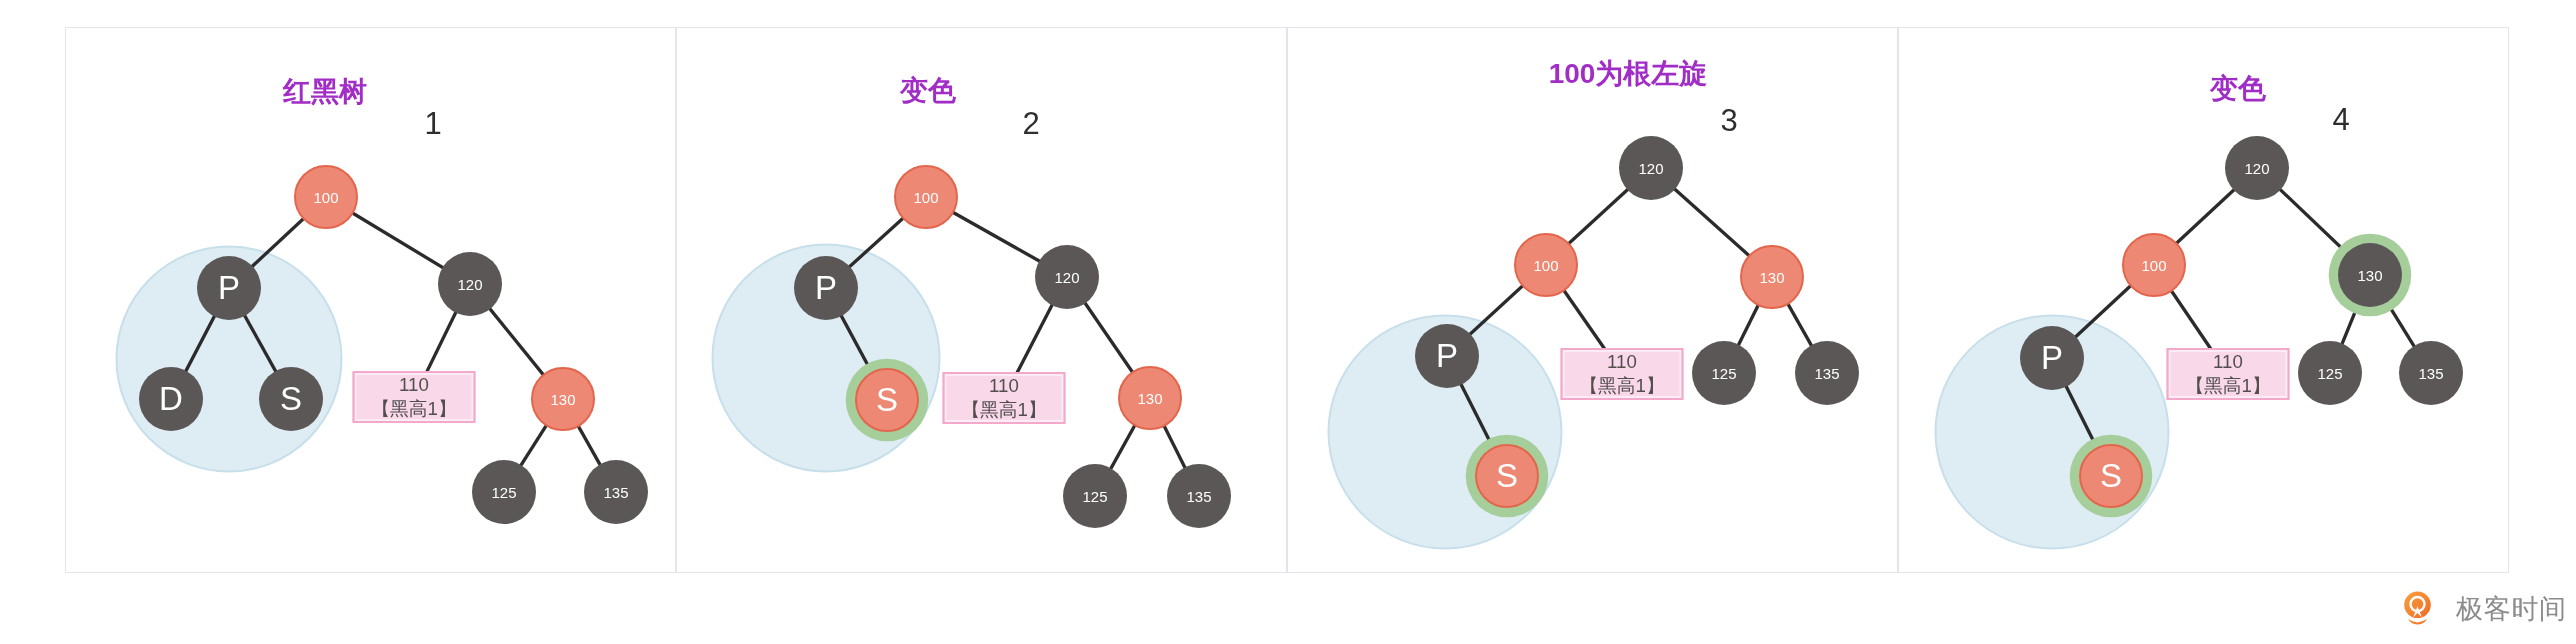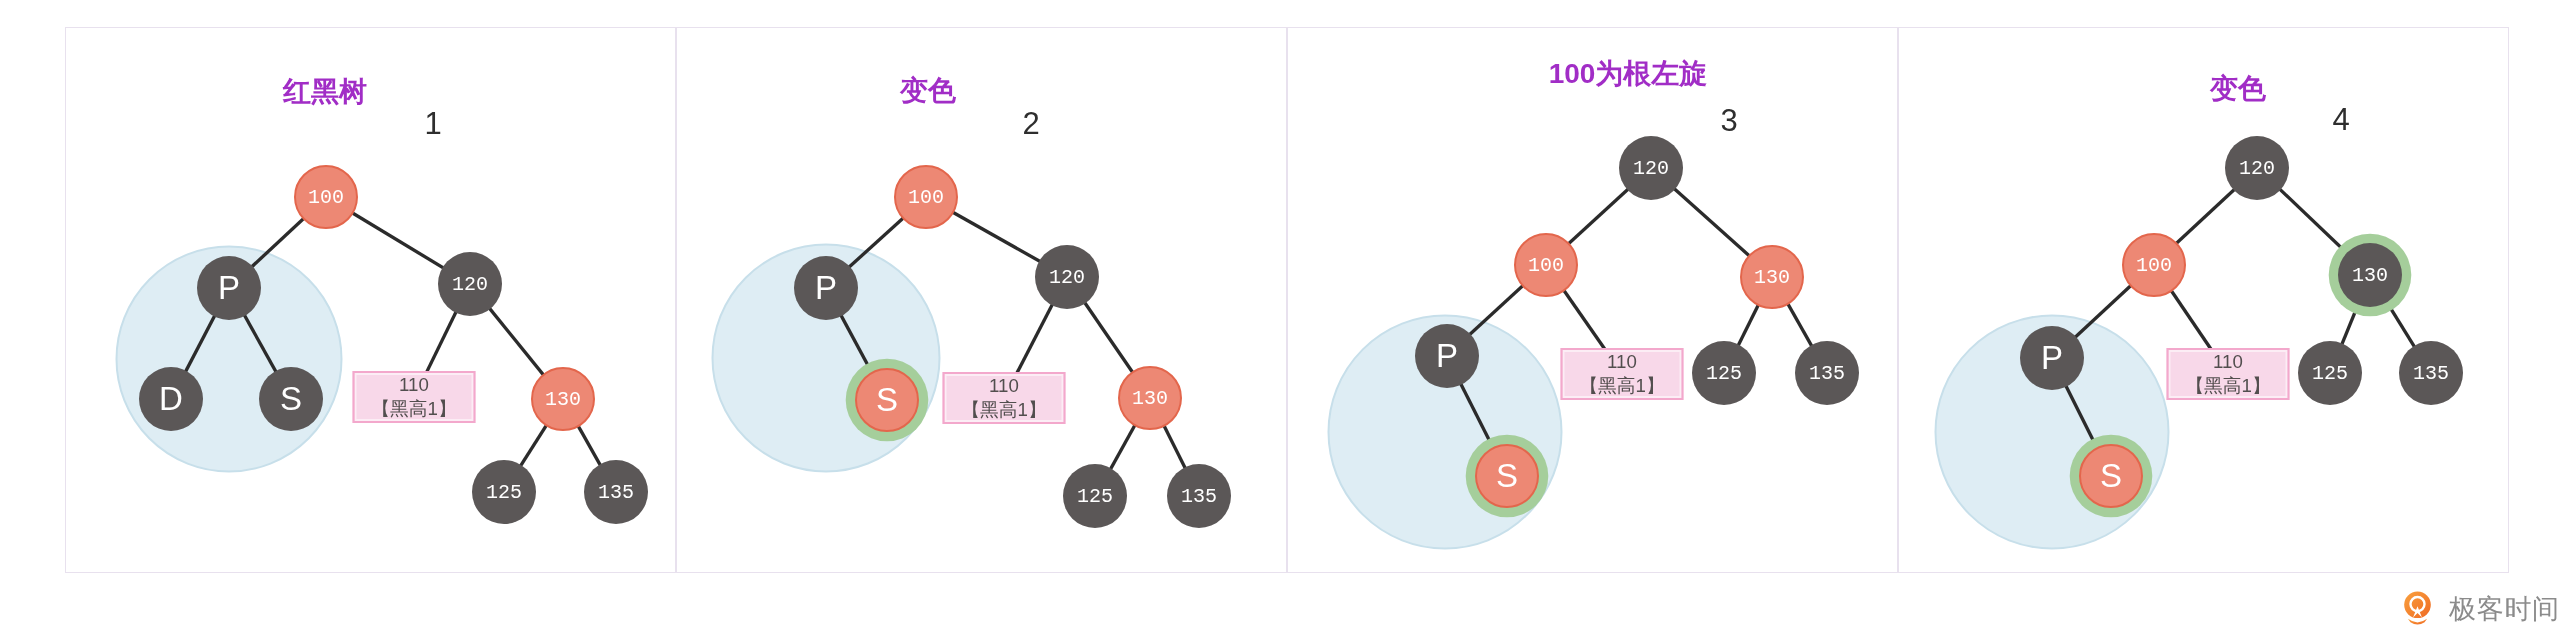--- a/index.html
+++ b/index.html
@@ -30,24 +30,24 @@
     position:absolute;transform:translate(-50%,-50%);box-sizing:border-box;
     display:flex;flex-direction:column;align-items:center;justify-content:center;
     font-size:18.7px;line-height:1.3;z-index:3;text-align:center;white-space:nowrap;
   }
   .node{
     position:absolute;width:64px;height:64px;border-radius:50%;
     transform:translate(-50%,-50%);box-sizing:border-box;
     display:flex;align-items:center;justify-content:center;
     color:#ffffff;z-index:4;
   }
-  .node.num{font-size:20px;font-family:Liberation Mono, monospace;}
+  .node.num{font-size:15px;}
   .node.alpha{font-size:33px;}
   .logo{
-    position:absolute;display:flex;align-items:center;gap:13px;z-index:5;
+    position:absolute;display:flex;align-items:center;gap:20px;z-index:5;
   }
   .logo-text{font-size:27px;font-weight:500;letter-spacing:0.7px;}
 </style>
 </head>
 <body>
 
 <div id="canvas">
   <div class="logo" style="left:2399px;top:590px;">
     <svg width="37" height="37" viewBox="0 0 100 100">
       <defs>

